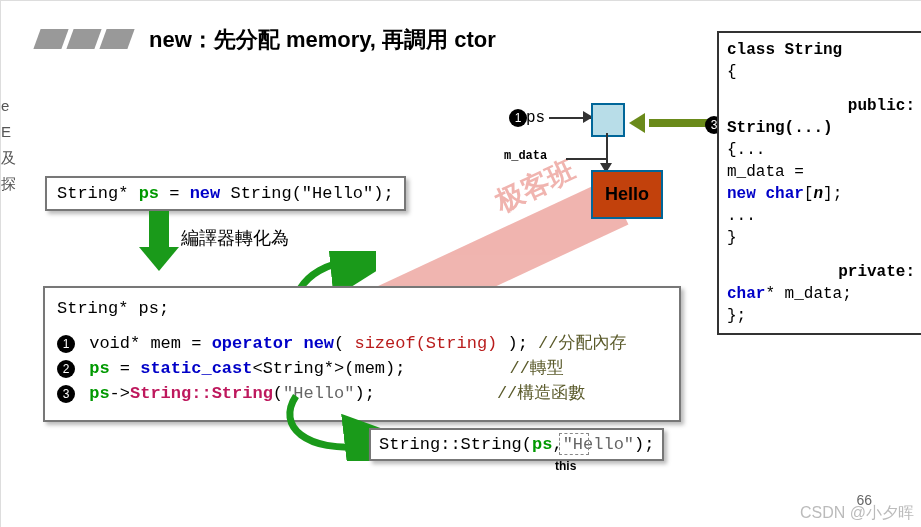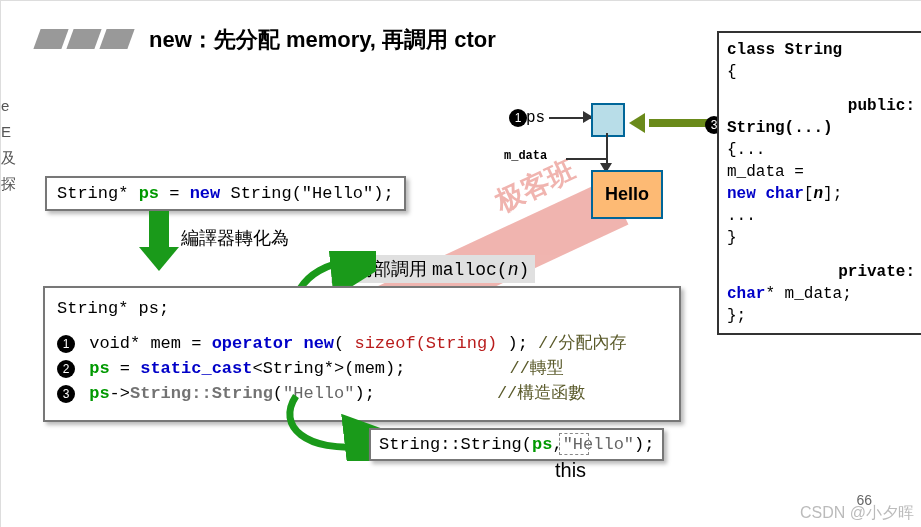--- a/index.html
+++ b/index.html
@@ -2,45 +2,45 @@
 <html><head>
 <meta charset="utf-8">
 <style>
   html,body{margin:0;padding:0;font-family:"Microsoft JhengHei","PingFang TC",sans-serif;background:#f0f0f0;}
   #stage{position:relative;width:921px;height:527px;background:#fff;overflow:hidden;border:1px solid #ddd;}
   .mono{font-family:Consolas,"Courier New",monospace;}
   .red{color:#000000;text-align:right;}
   .green{color:#009900;}
   .blue{color:#0000c8;}
   .purple{color:#b91c1c;}
-  .dkblue{color:#737373;}
+  .dkblue{color:#be185d;}
   .gray{color:#666;}
   .olive{color:#5a5a2a;}
   .bold{font-weight:bold;margin-top:12px;}
   .title-bars{position:absolute;left:36px;top:28px;display:flex;}
   .title-bar{width:28px;height:20px;background:#999;margin-right:5px;transform:skewX(-20deg);}
   .title-text{position:absolute;left:148px;top:24px;font-size:22px;font-weight:bold;}
   .sidecut{position:absolute;left:0;top:92px;width:14px;color:#555;font-size:15px;line-height:26px;}
   .codebox1{position:absolute;left:44px;top:175px;border:2px solid #777;box-shadow:3px 3px 4px #bbb;padding:6px 10px;background:#fff;}
   .trans-label{position:absolute;left:180px;top:225px;font-size:18px;}
   .arrow-down{position:absolute;left:140px;top:210px;width:36px;height:60px;}
   .arrow-down .shaft{position:absolute;left:8px;top:0;width:20px;height:38px;background:#1a9a1a;}
   .arrow-down .head{position:absolute;left:-2px;top:36px;width:0;height:0;border-left:20px solid transparent;border-right:20px solid transparent;border-top:24px solid #1a9a1a;}
   .internal-label{position:absolute;left:330px;top:254px;font-size:18px;background:#e0e0e0;padding:2px 6px;}
   .codebox2{position:absolute;left:42px;top:285px;width:610px;border:2px solid #777;box-shadow:3px 3px 4px #bbb;padding:8px 12px 14px;background:#fff;font-size:17px;line-height:25px;}
   .numcirc{display:inline-block;width:18px;height:18px;background:#000;color:#fff;border-radius:50%;text-align:center;font-size:12px;line-height:18px;font-family:sans-serif;vertical-align:middle;margin-right:4px;}
   .call-box{position:absolute;left:368px;top:427px;border:2px solid #777;box-shadow:3px 3px 4px #bbb;padding:5px 8px;background:#fff;font-size:17px;}
   .this-box{position:absolute;left:558px;top:432px;width:28px;height:20px;border:1px dashed #888;}
-  .this-label{position:absolute;left:554px;top:458px;font-weight:normal;font-size:20px;text-align:right;}
+  .this-label{position:absolute;left:554px;top:458px;font-weight:bold;font-size:12px;text-align:right;}
   .curve-arrow{position:absolute;}
   .ps-label{position:absolute;left:525px;top:108px;font-size:16px;}
   .numcirc-float{position:absolute;width:18px;height:18px;background:#000;color:#fff;border-radius:50%;text-align:center;font-size:12px;line-height:18px;}
   .mdata-label{position:absolute;left:503px;top:148px;font-size:12px;font-weight:bold;}
   .ps-box{position:absolute;left:590px;top:102px;width:30px;height:30px;border:2px solid #006699;background:#b8dde8;}
-  .hello-box{position:absolute;left:590px;top:169px;width:68px;height:45px;border:2px solid #006699;background:#fdba74;text-align:center;line-height:45px;font-weight:bold;font-size:18px;}
+  .hello-box{position:absolute;left:590px;top:169px;width:68px;height:45px;border:2px solid #006699;background:#c2410c;text-align:center;line-height:45px;font-weight:bold;font-size:18px;}
   .classbox{position:absolute;left:716px;top:30px;width:188px;border:2px solid #333;padding:6px 8px;font-size:16px;line-height:22px;background:#fff;}
   .big-green-arrow{position:absolute;left:628px;top:116px;width:94px;height:12px;}
   .big-green-arrow .shaft{position:absolute;right:0;top:2px;height:8px;width:74px;background:#6a8a1a;}
   .big-green-arrow .head{position:absolute;left:0;top:-4px;width:0;height:0;border-top:10px solid transparent;border-bottom:10px solid transparent;border-right:16px solid #6a8a1a;}
   .big-green-arrow .ball{position:absolute;right:-4px;top:0;width:12px;height:12px;border-radius:50%;background:#6a8a1a;}
   .watermark{position:absolute;left:350px;top:180px;width:280px;height:160px;transform:rotate(-25deg);pointer-events:none;opacity:0.35;}
   .watermark .bar{position:absolute;left:0;top:55px;width:280px;height:50px;background:#d52b1e;}
   .watermark .txt{position:absolute;left:170px;top:12px;font-size:28px;color:#d52b1e;font-weight:bold;}
   .page-num{position:absolute;right:50px;bottom:20px;color:#666;font-size:14px;}
   .csdn{position:absolute;right:8px;bottom:4px;color:#bbb;font-size:16px;}
@@ -72,23 +72,20 @@
   <div class="codebox1 mono" style="font-size:17px;">
     <span>String* </span><span class="green bold">ps</span><span> = </span><span class="blue bold">new</span><span> String("Hello");</span>
   </div>
 
   <div class="arrow-down">
     <div class="shaft"></div>
       <div class="head"></div>
   </div>
   <div class="trans-label">編譯器轉化為</div>
 
-  <div class="internal-label">
-    <span>其內部調用 </span><span class="mono">malloc(</span><span class="mono" style="font-style:italic;">n</span><span class="mono">)</span>
-  </div>
 
   <svg class="curve-arrow" style="left:275px;top:250px;width:100px;height:90px;" viewBox="0 0 100 90">
     <defs>
         <marker id="ah1" markerWidth="12" markerHeight="12" refX="3" refY="5" orient="auto">
           <path d="M0,0 L10,5 L0,10 Z" fill="#1a9a1a"></path>
         </marker>
       </defs>
     <path d="M25,85 C5,55 25,15 75,10" stroke="#1a9a1a" stroke-width="7" fill="none" marker-end="url(#ah1)"></path>
   </svg>
 

